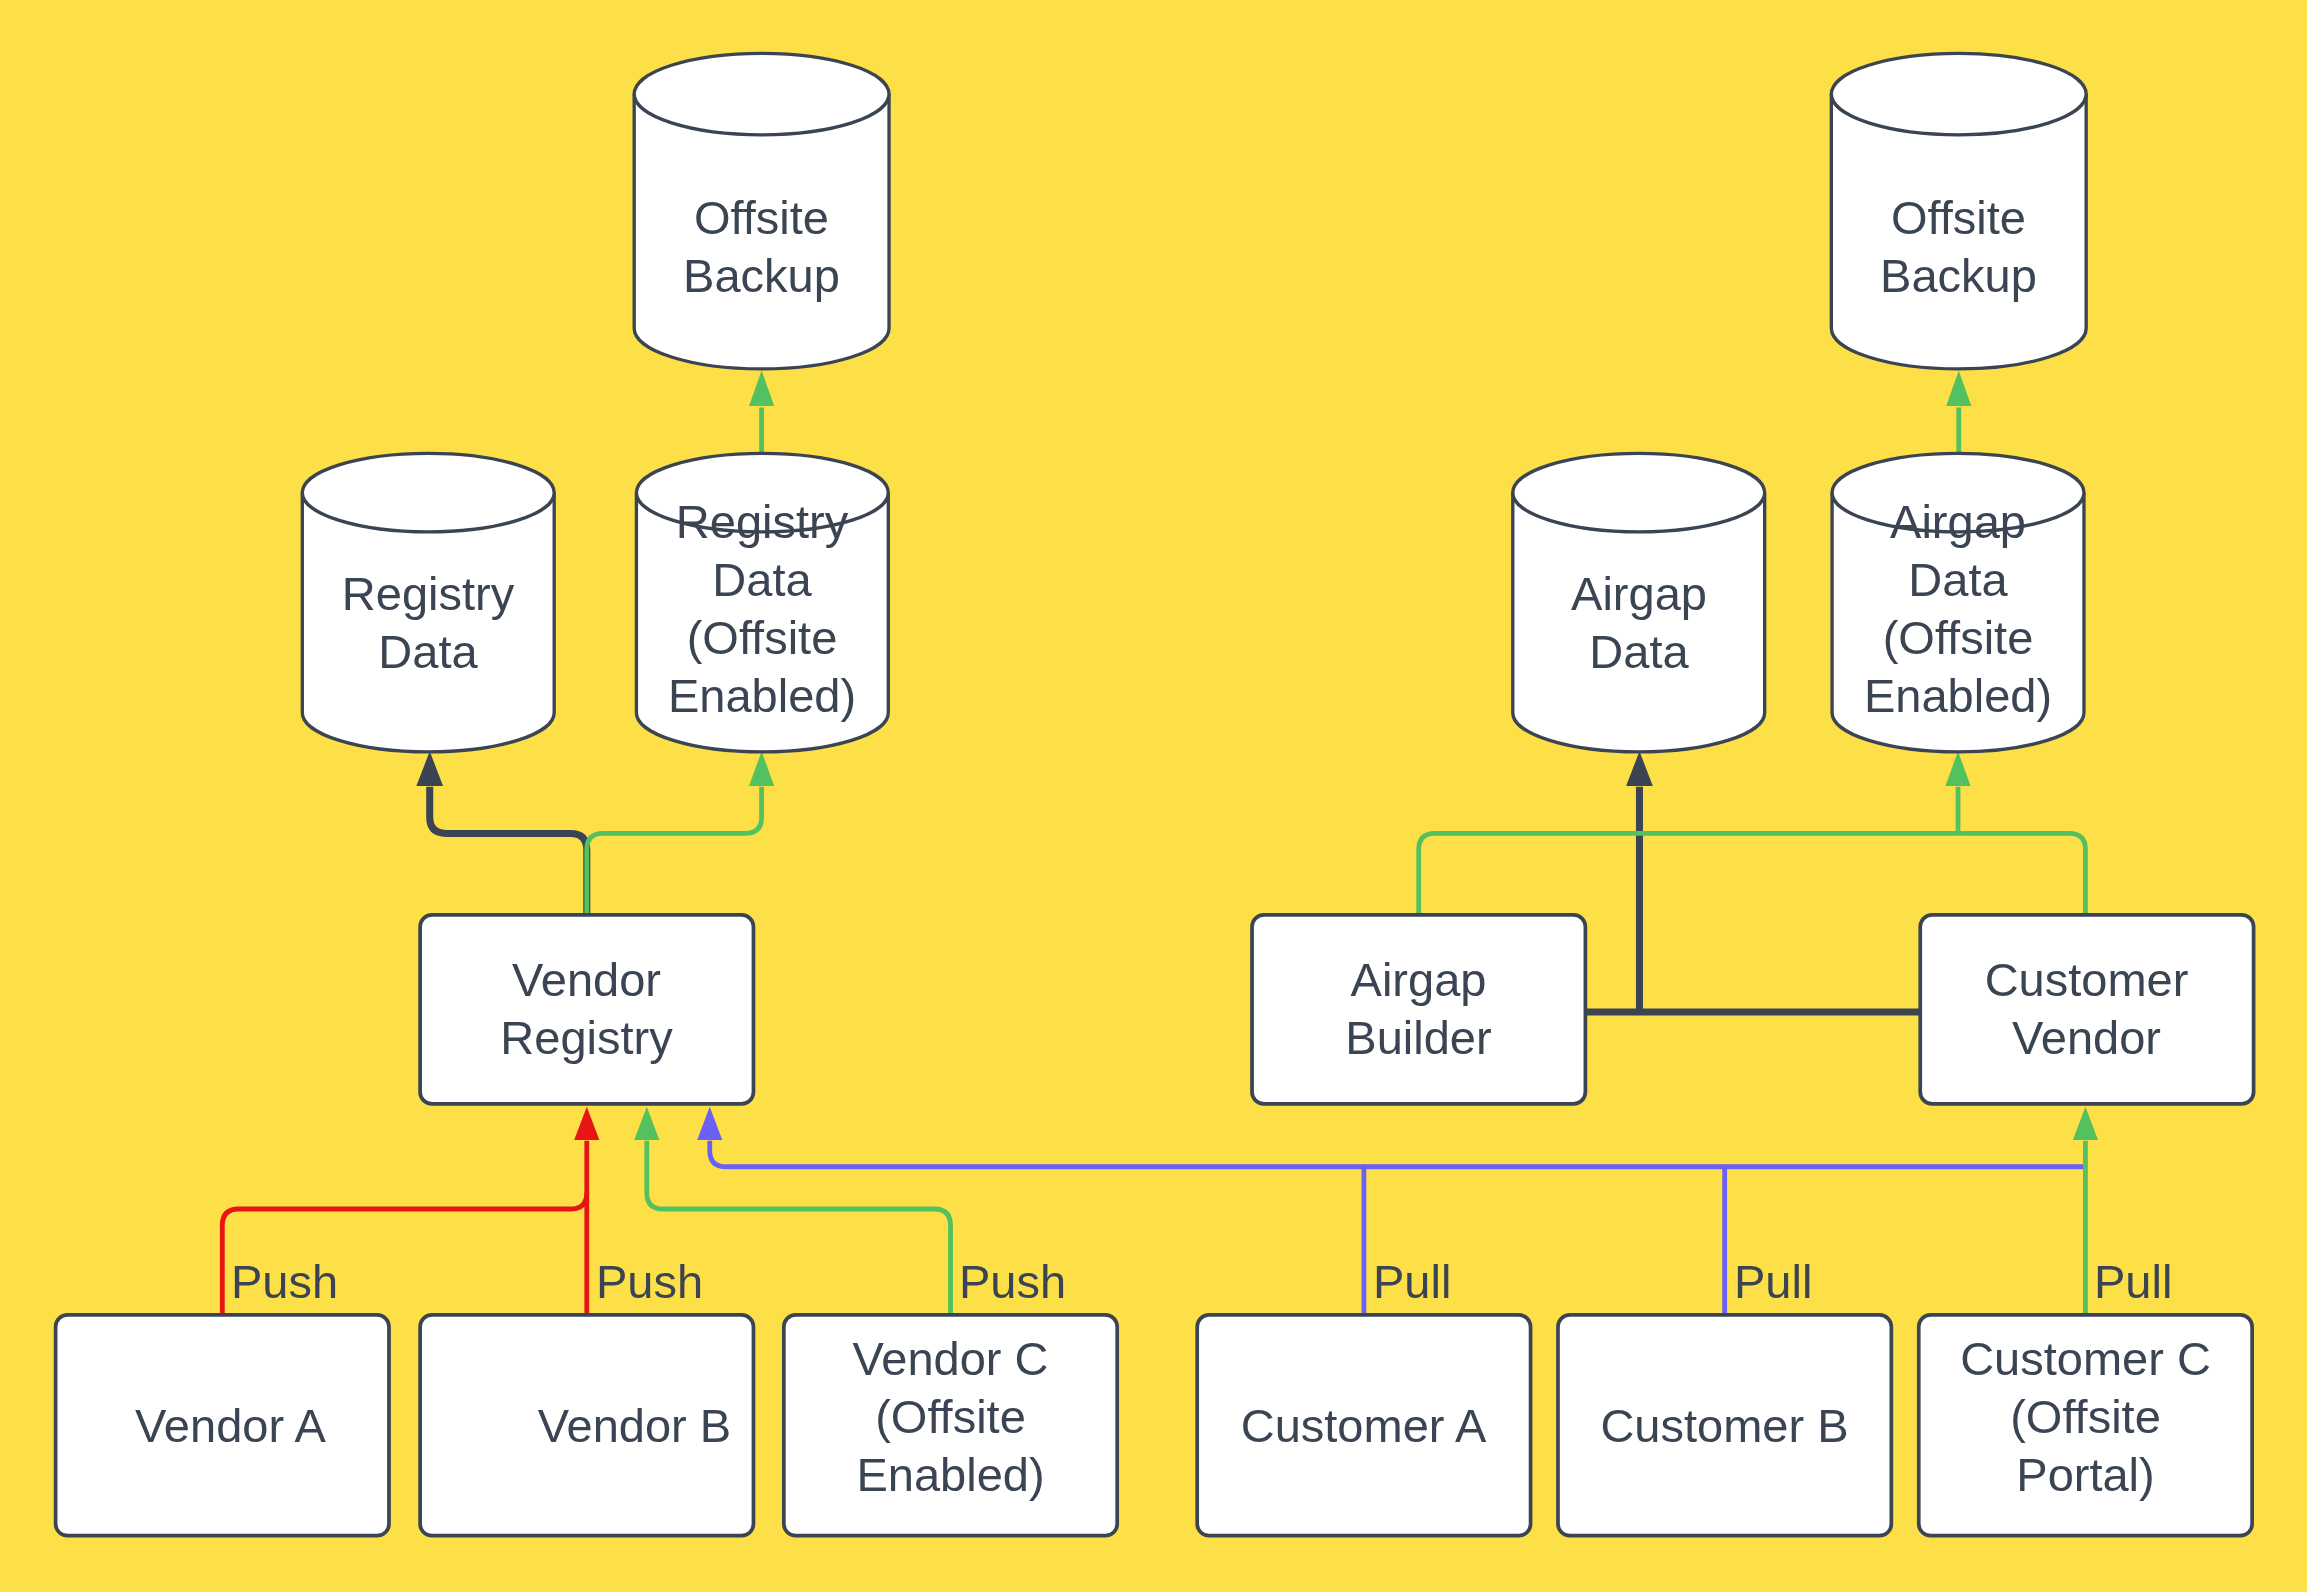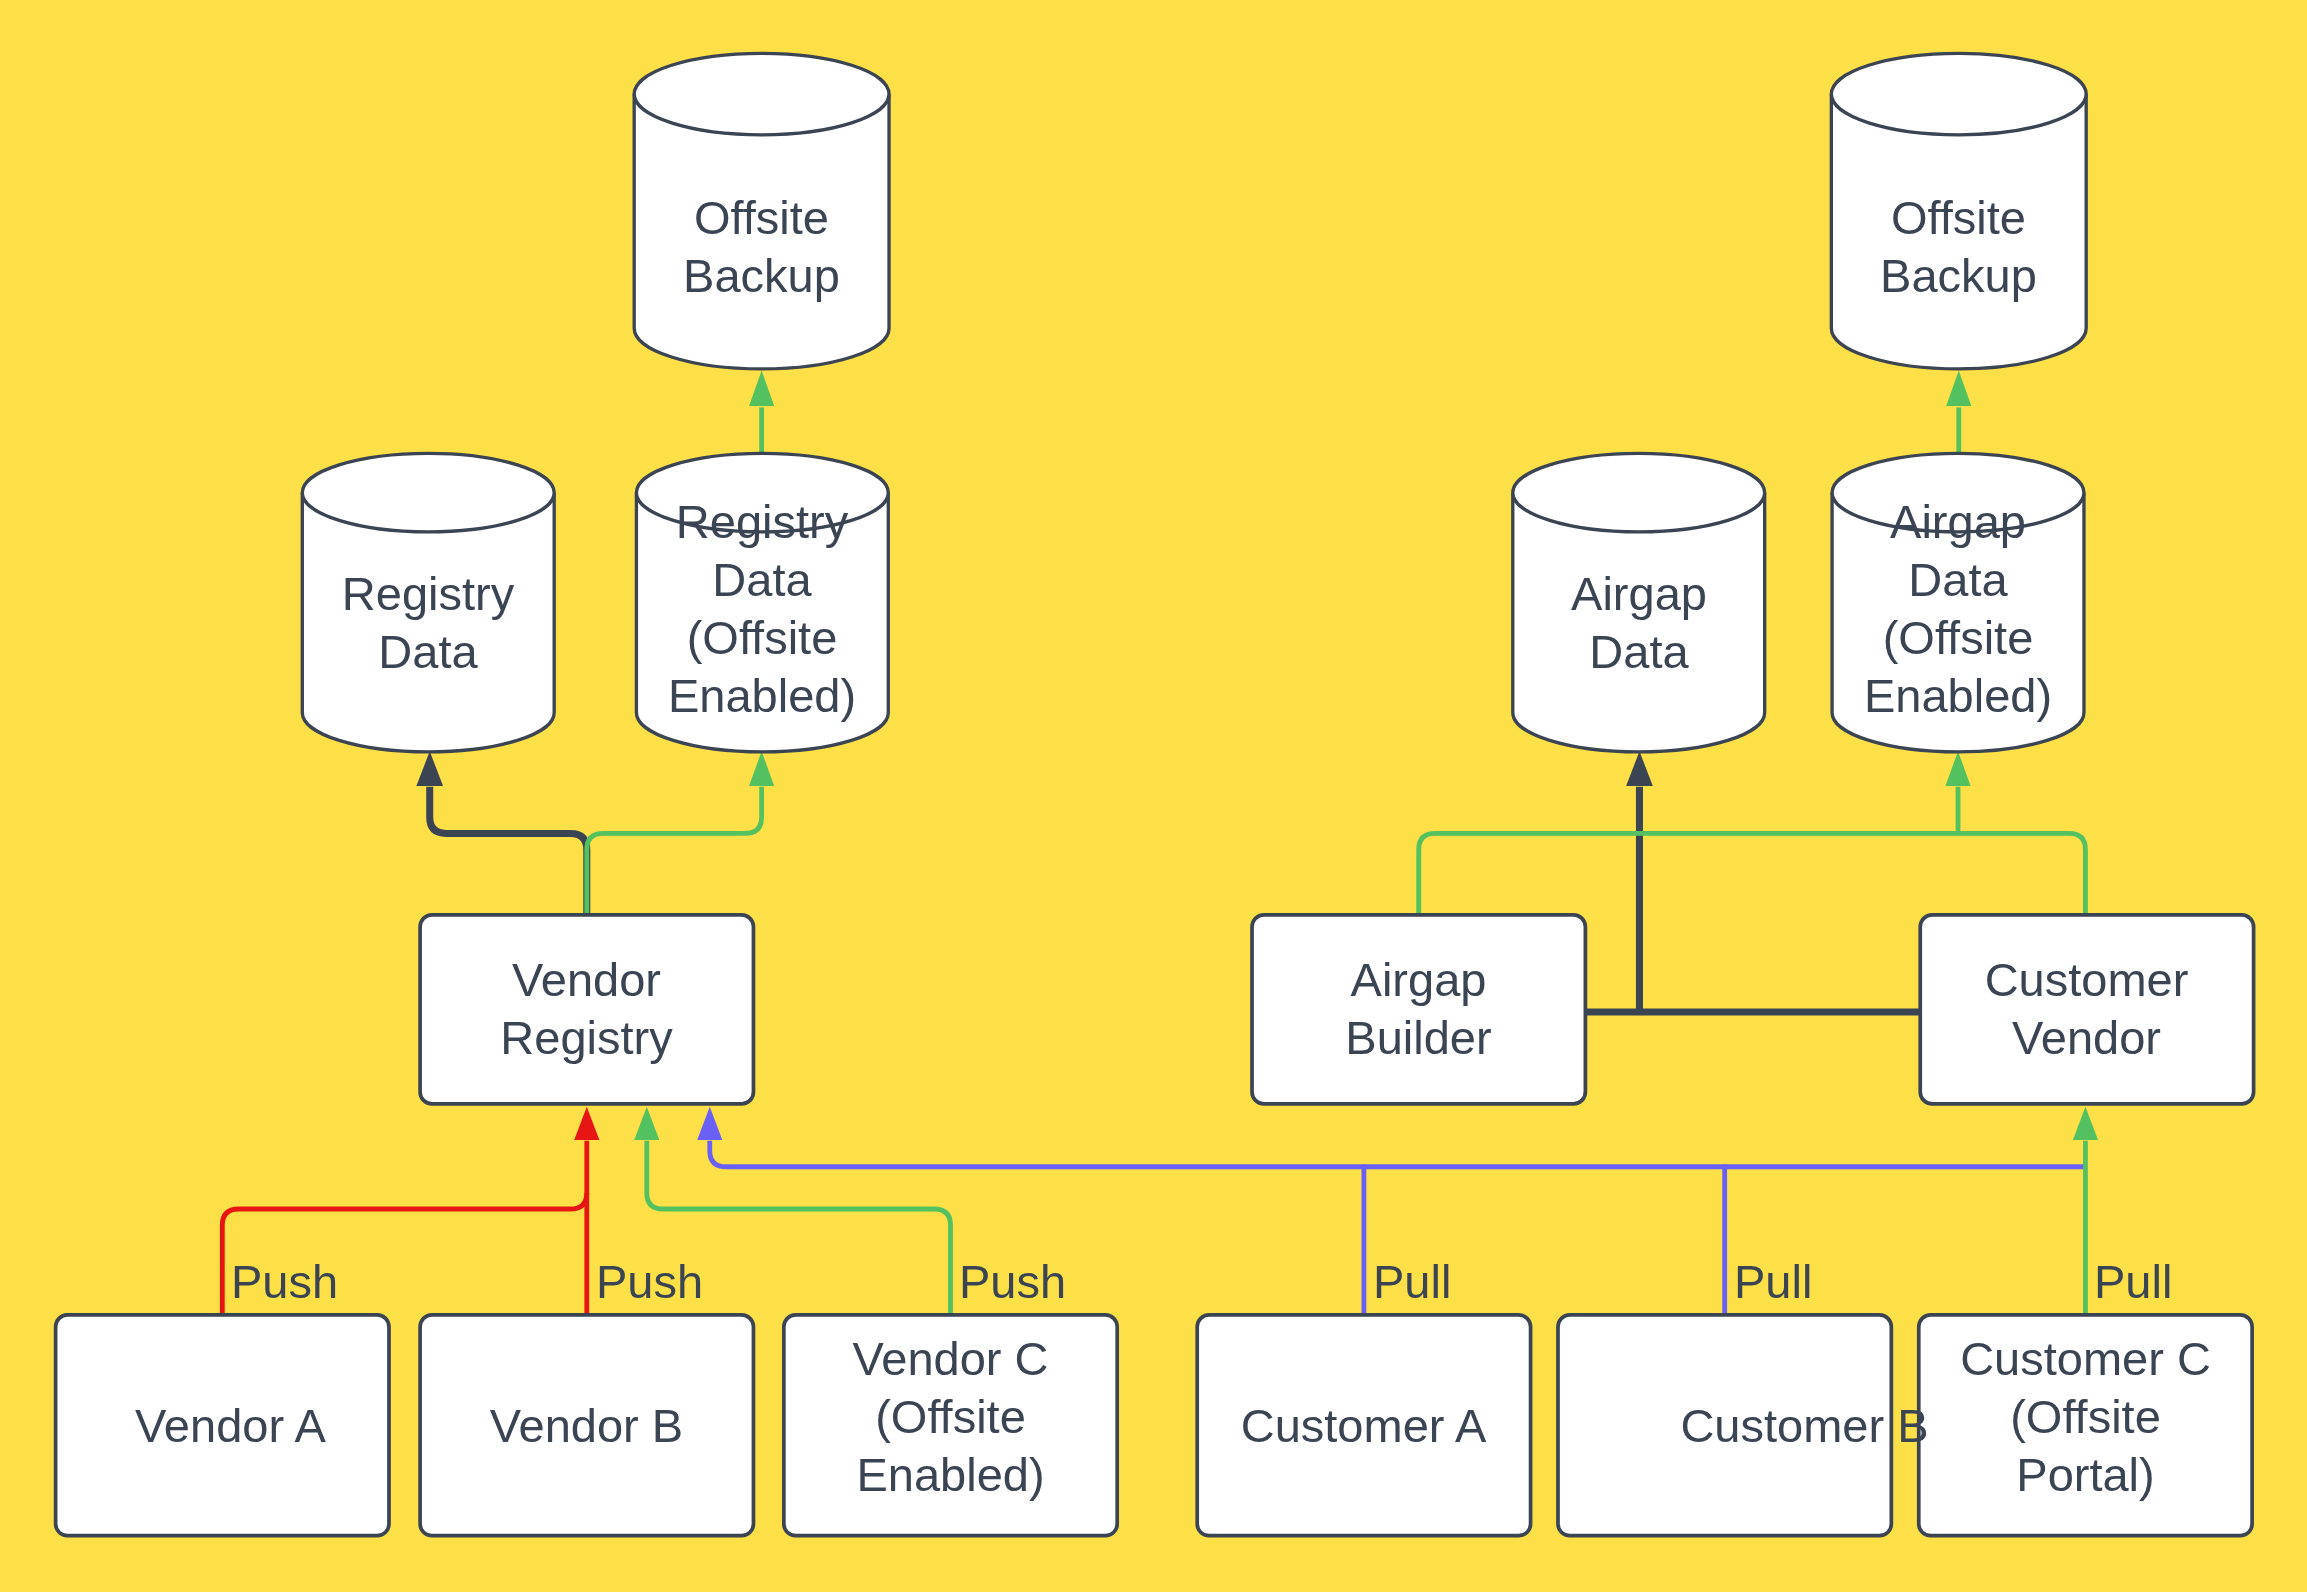--- a/index.html
+++ b/index.html
@@ -113,38 +113,38 @@
 Backup</div>
   <div class="lbl" style="left:302px;  top:565px;  width:252px;">Registry
 Data</div>
   <div class="lbl" style="left:636px; top:493px;  width:252px;">Registry
 Data
 (Offsite
 Enabled)</div>
   <div class="lbl" style="left:420px;  top:951px; width:333px;">Vendor
 Registry</div>
   <div class="lbl" style="left:64px;   top:1397px; width:333px;">Vendor A</div>
-  <div class="lbl" style="left:420px;  top:1397px; width:333px;">Vendor B</div>
+  <div class="lbl" style="left:420px;  top:1397px; width:333px;padding-left:48px;">Vendor B</div>
   <div class="lbl" style="left:784px; top:1330px; width:333px;">Vendor C
 (Offsite
 Enabled)</div>
   <div class="lbl" style="left:1831px; top:189px;  width:255px;">Offsite
 Backup</div>
   <div class="lbl" style="left:1513px; top:565px;  width:252px;">Airgap
 Data</div>
   <div class="lbl" style="left:1832px; top:493px;  width:252px;">Airgap
 Data
 (Offsite
 Enabled)</div>
   <div class="lbl" style="left:1252px; top:951px; width:333px;">Airgap
 Builder</div>
   <div class="lbl" style="left:1920px; top:951px; width:333px;">Customer
 Vendor</div>
   <div class="lbl" style="left:1197px; top:1397px; width:333px;">Customer A</div>
-  <div class="lbl" style="left:1638px; top:1397px; width:333px;">Customer B</div>
+  <div class="lbl" style="left:1558px; top:1397px; width:333px;">Customer B</div>
   <div class="lbl" style="left:1919px; top:1330px; width:333px;">Customer C
 (Offsite
 Portal)</div>
 
   <div class="edge-lbl" style="left:231px;  top:1253px;">Push</div>
   <div class="edge-lbl" style="left:596px;  top:1253px;">Push</div>
   <div class="edge-lbl" style="left:959px; top:1253px;">Push</div>
   <div class="edge-lbl" style="left:1373px; top:1253px;">Pull</div>
   <div class="edge-lbl" style="left:1734px; top:1253px;">Pull</div>
   <div class="edge-lbl" style="left:2094px; top:1253px;">Pull</div>

